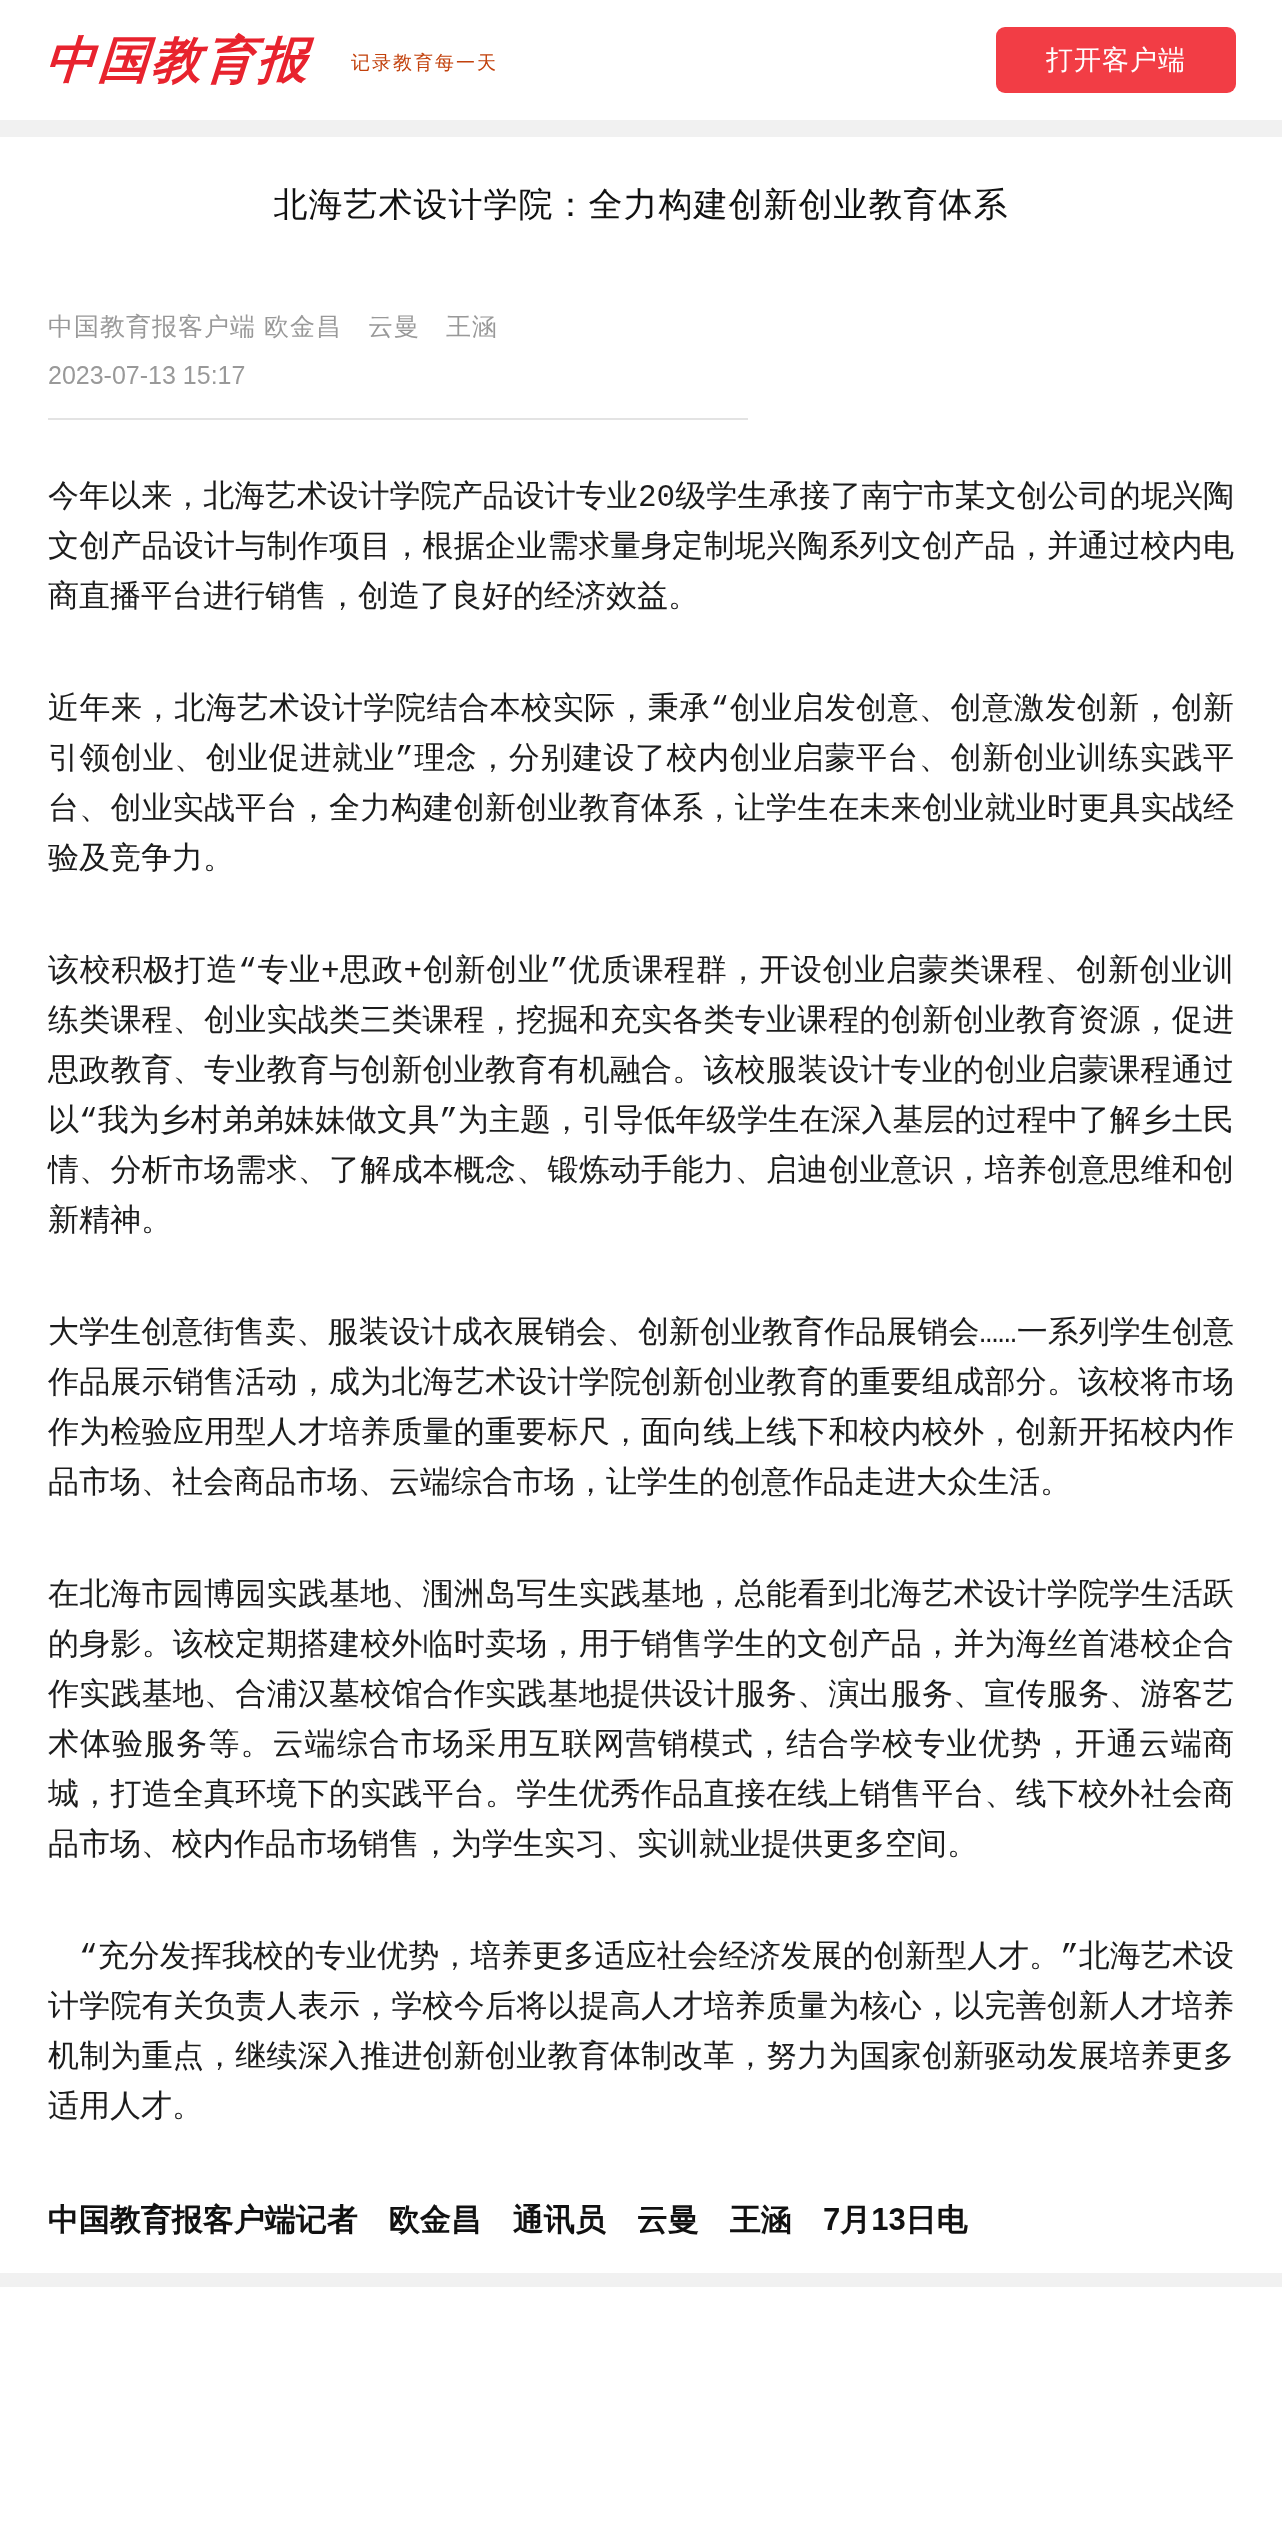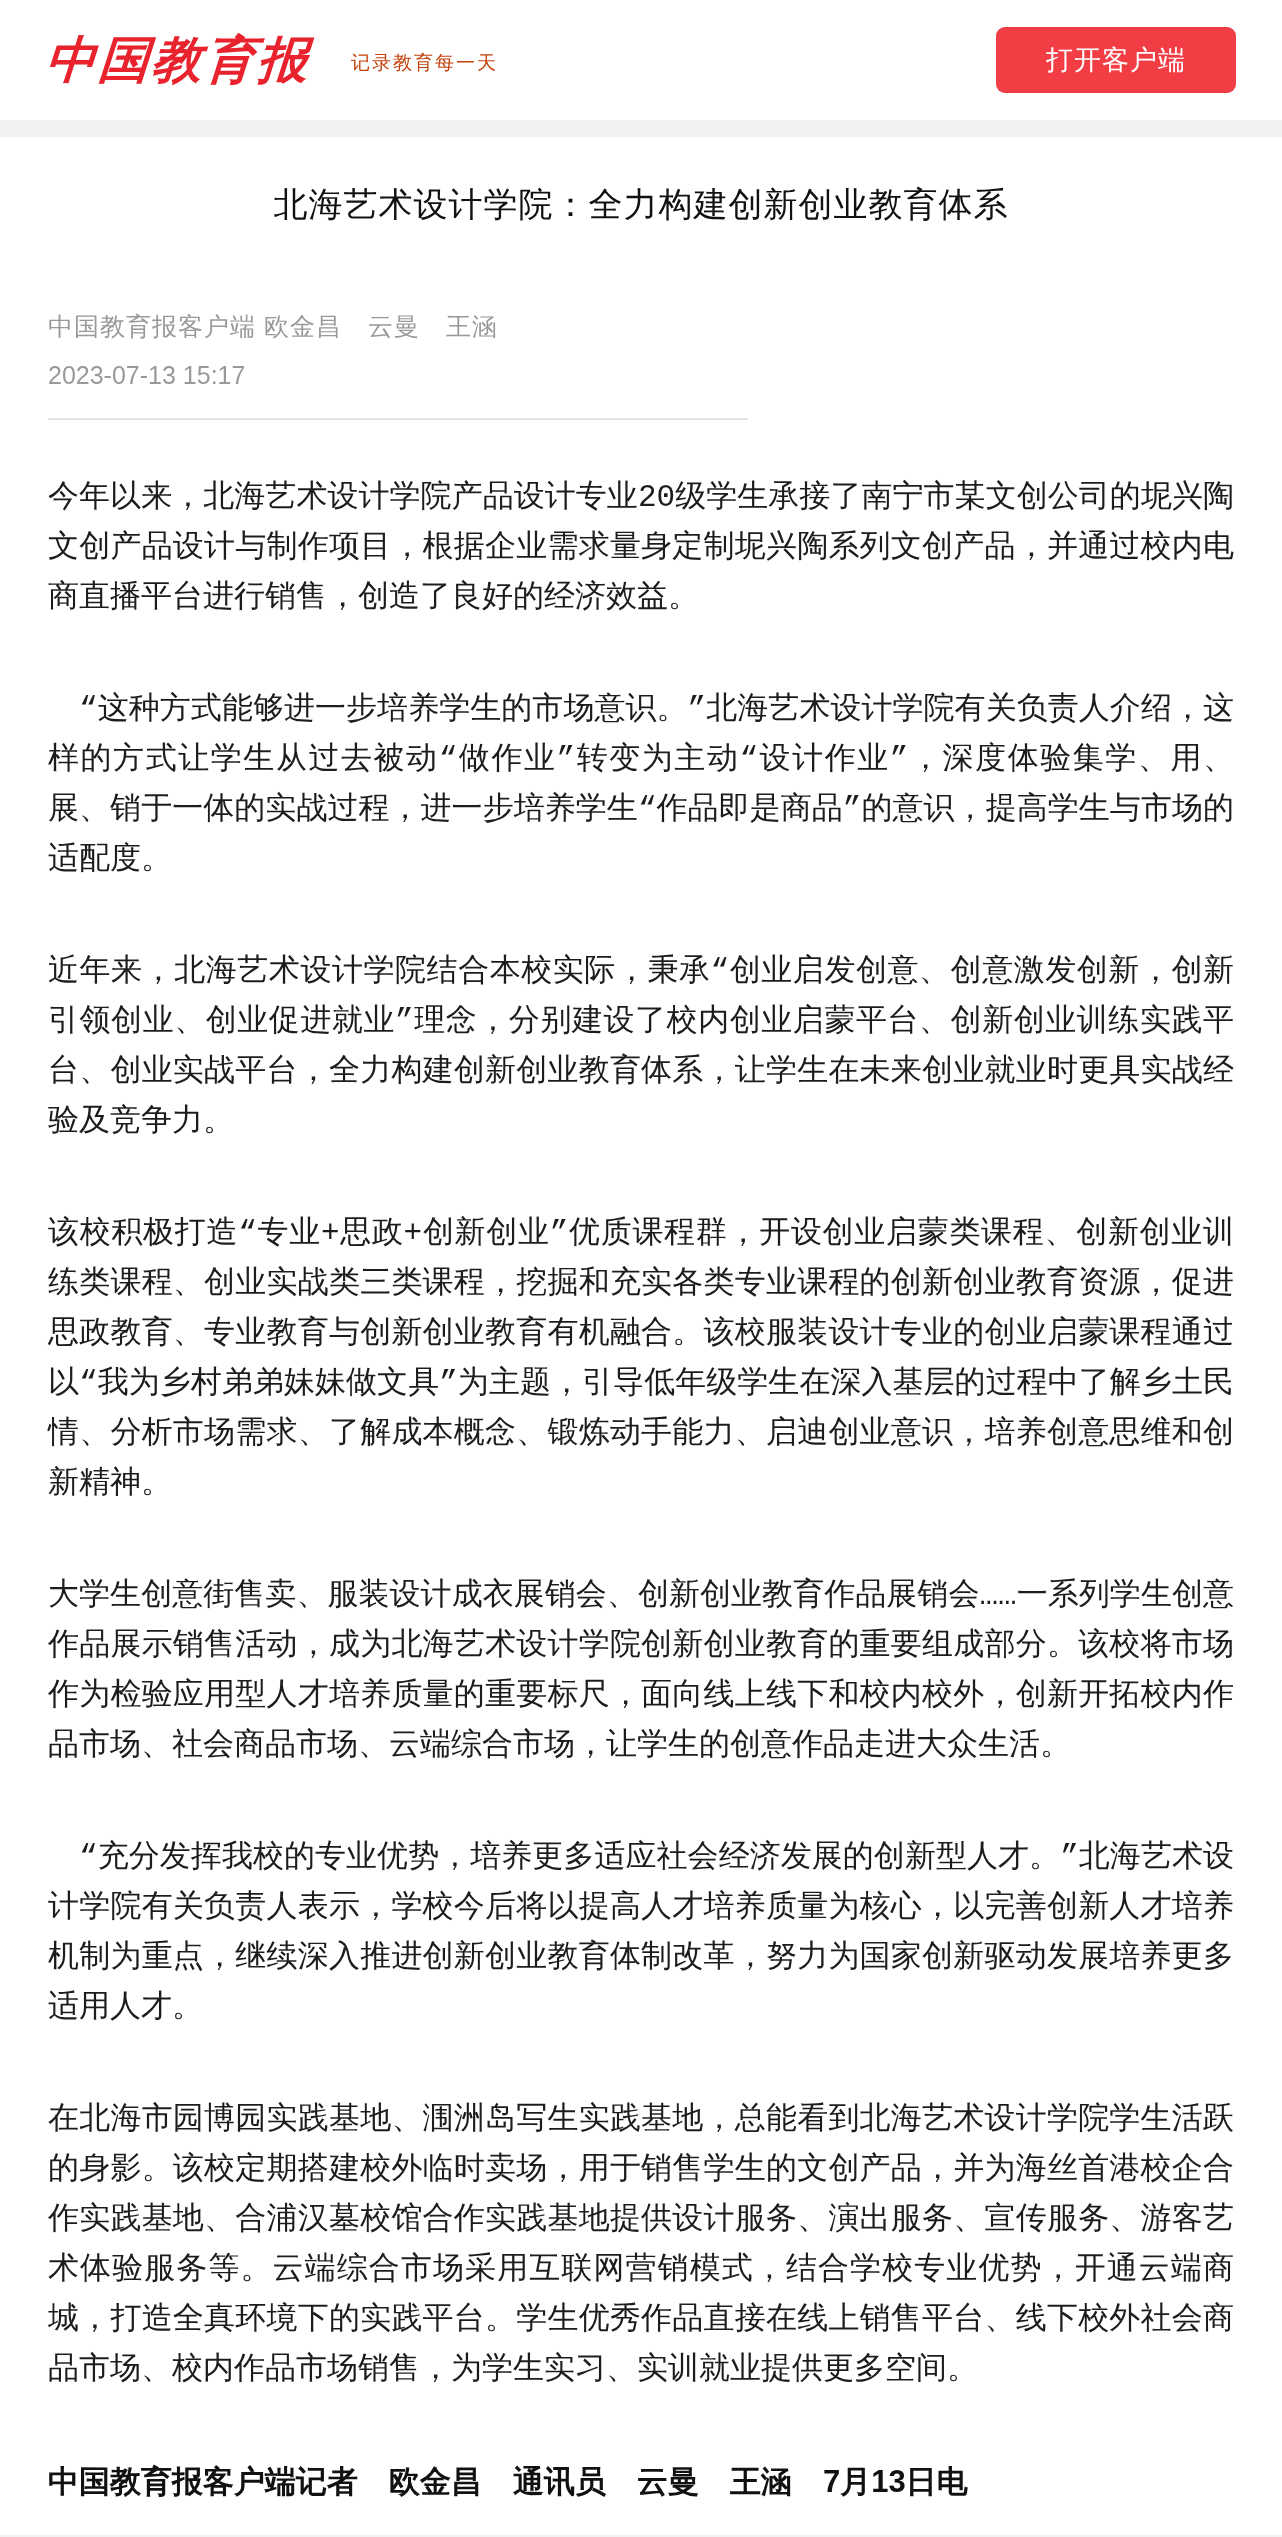--- a/index.html
+++ b/index.html
@@ -130,31 +130,30 @@
   <div class="main">
     <h1 class="title">北海艺术设计学院：全力构建创新创业教育体系</h1>
     <div class="byline">中国教育报客户端 欧金昌　云曼　王涵</div>
     <div class="pub-time">2023-07-13 15:17</div>
     <div class="divider"></div>
 
     <div class="article">
 
         <p>今年以来，北海艺术设计学院产品设计专业20级学生承接了南宁市某文创公司的坭兴陶文创产品设计与制作项目，根据企业需求量身定制坭兴陶系列文创产品，并通过校内电商直播平台进行销售，创造了良好的经济效益。</p>
 
-        <p>　“这种方式能够进一步培养学生的市场意识。”北海艺术设计学院有关负责人介绍，这样的方式让学生从过去被动“做作业”转变为主动“设计作业”，深度体验集学、用、展、销于一体的实战过程，进一步培养学生“作品即是商品”的意识，提高学生与市场的适配度。</p>
 
         <p>近年来，北海艺术设计学院结合本校实际，秉承“创业启发创意、创意激发创新，创新引领创业、创业促进就业”理念，分别建设了校内创业启蒙平台、创新创业训练实践平台、创业实战平台，全力构建创新创业教育体系，让学生在未来创业就业时更具实战经验及竞争力。</p>
 
         <p>该校积极打造“专业+思政+创新创业”优质课程群，开设创业启蒙类课程、创新创业训练类课程、创业实战类三类课程，挖掘和充实各类专业课程的创新创业教育资源，促进思政教育、专业教育与创新创业教育有机融合。该校服装设计专业的创业启蒙课程通过以“我为乡村弟弟妹妹做文具”为主题，引导低年级学生在深入基层的过程中了解乡土民情、分析市场需求、了解成本概念、锻炼动手能力、启迪创业意识，培养创意思维和创新精神。</p>
 
         <p>大学生创意街售卖、服装设计成衣展销会、创新创业教育作品展销会……一系列学生创意作品展示销售活动，成为北海艺术设计学院创新创业教育的重要组成部分。该校将市场作为检验应用型人才培养质量的重要标尺，面向线上线下和校内校外，创新开拓校内作品市场、社会商品市场、云端综合市场，让学生的创意作品走进大众生活。</p>
 
+        <p>在北海市园博园实践基地、涠洲岛写生实践基地，总能看到北海艺术设计学院学生活跃的身影。该校定期搭建校外临时卖场，用于销售学生的文创产品，并为海丝首港校企合作实践基地、合浦汉墓校馆合作实践基地提供设计服务、演出服务、宣传服务、游客艺术体验服务等。云端综合市场采用互联网营销模式，结合学校专业优势，开通云端商城，打造全真环境下的实践平台。学生优秀作品直接在线上销售平台、线下校外社会商品市场、校内作品市场销售，为学生实习、实训就业提供更多空间。</p>
+
         <p>　“充分发挥我校的专业优势，培养更多适应社会经济发展的创新型人才。”北海艺术设计学院有关负责人表示，学校今后将以提高人才培养质量为核心，以完善创新人才培养机制为重点，继续深入推进创新创业教育体制改革，努力为国家创新驱动发展培养更多适用人才。</p>
-
-        <p>在北海市园博园实践基地、涠洲岛写生实践基地，总能看到北海艺术设计学院学生活跃的身影。该校定期搭建校外临时卖场，用于销售学生的文创产品，并为海丝首港校企合作实践基地、合浦汉墓校馆合作实践基地提供设计服务、演出服务、宣传服务、游客艺术体验服务等。云端综合市场采用互联网营销模式，结合学校专业优势，开通云端商城，打造全真环境下的实践平台。学生优秀作品直接在线上销售平台、线下校外社会商品市场、校内作品市场销售，为学生实习、实训就业提供更多空间。</p>
       </div>
 
     <p class="signature">中国教育报客户端记者　欧金昌　通讯员　云曼　王涵　7月13日电</p>
   </div>
 
   <div class="bottom-strip"></div>
 
 </div>
 
 </body></html>

